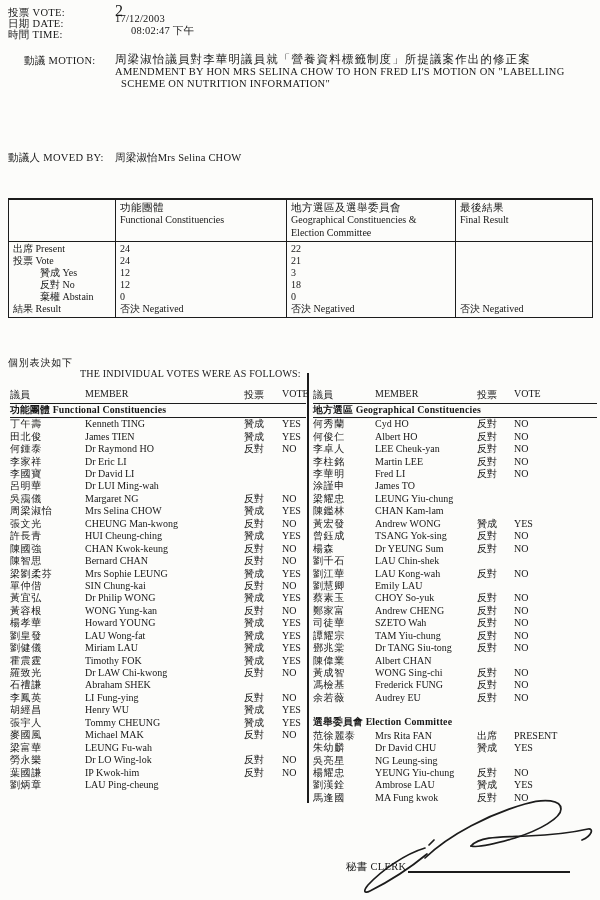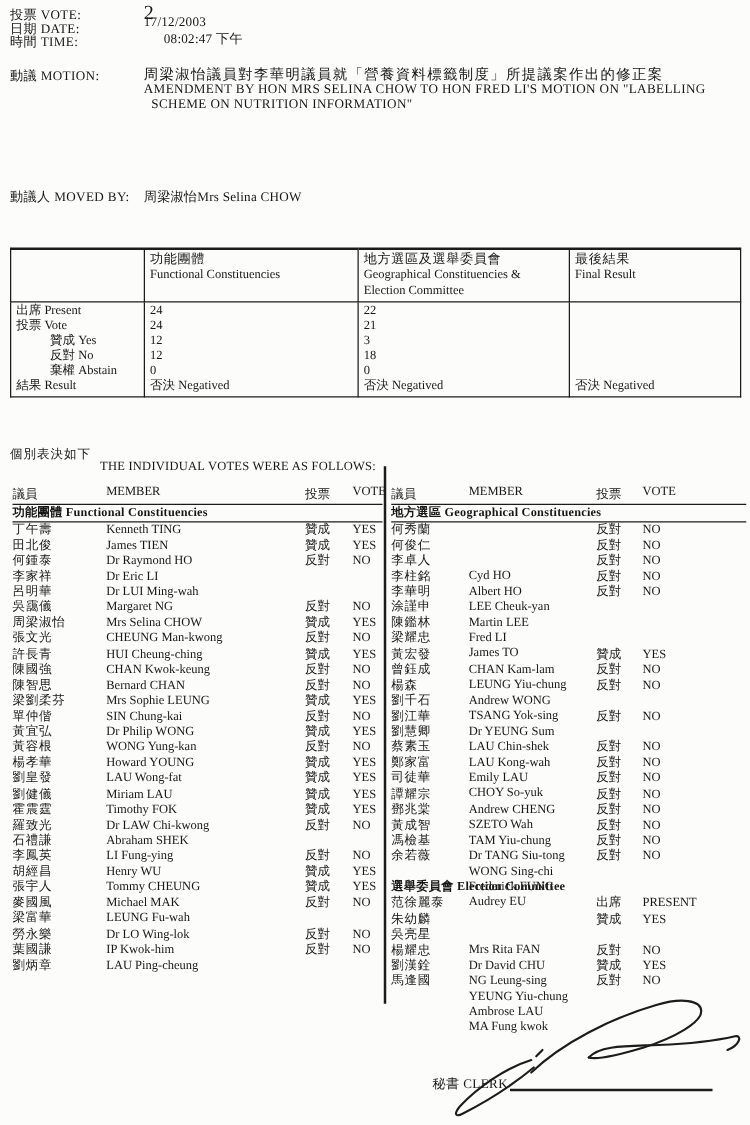--- a/index.html
+++ b/index.html
@@ -44,21 +44,21 @@
   .vhead span{position:absolute;top:0;}
   .sectitle{position:relative;height:13.8px;border-bottom:1.3px solid #1c1c1c;
     font-weight:bold;font-size:9.8px;letter-spacing:.2px;white-space:nowrap;}
   .sectitle.nob{border-bottom:none;}
   .vspacer{height:11.5px;}
 
   .mrow{position:relative;height:12.45px;white-space:nowrap;font-size:10px;}
   .mrow span{position:absolute;top:0;line-height:12.45px;}
   .cc{left:0;letter-spacing:.6px;}
   .vcol-left .ce{left:75px;} .vcol-left .cv{left:234px;} .vcol-left .cw{left:272px;}
-  .vcol-right .ce{left:62px;margin-top:37px;} .vcol-right .cv{left:164px;} .vcol-right .cw{left:201px;}
+  .vcol-right .ce{left:62px;} .vcol-right .cv{left:164px;} .vcol-right .cw{left:201px;}
 
   .vdivider{position:absolute;left:307px;top:373px;width:1.5px;height:430px;background:#1c1c1c;}
 
   
   .clerk-label{font-size:10.5px;letter-spacing:.3px;}
   .clerk-line{position:absolute;left:408px;top:871px;width:162px;height:1.7px;background:#1c1c1c;}
   .sig{position:absolute;left:330px;top:790px;}
 </style>
 </head>
 <body>
@@ -73,21 +73,21 @@
   <div class="abs nw" style="left:8px;top:13px;">
     <span class="fld-label">日期 DATE:</span>
   </div>
   <div class="abs nw fld-value" style="left:115px;top:13px;">17/12/2003</div>
 
   <div class="abs nw" style="left:8px;top:24px;">
     <span class="fld-label">時間 TIME:</span>
   </div>
   <div class="abs nw fld-value" style="left:115px;top:24px;margin-left:16px;">08:02:47 下午</div>
 
-  <div class="abs nw fld-label" style="left:8px;top:54px;">動議 MOTION:</div>
+  <div class="abs nw fld-label" style="left:24px;top:54px;">動議 MOTION:</div>
   <div class="abs nw motion-en" style="left:115px;top:66px;">AMENDMENT BY HON MRS SELINA CHOW TO HON FRED LI'S MOTION ON "LABELLING</div>
   <div class="abs nw motion-zh" style="left:115px;top:52px;">周梁淑怡議員對李華明議員就「營養資料標籤制度」所提議案作出的修正案</div>
   <div class="abs nw motion-en" style="left:121px;top:78px;">SCHEME ON NUTRITION INFORMATION"</div>
 
   <div class="abs nw fld-label" style="left:8px;top:151px;">動議人 MOVED BY:</div>
   <div class="abs nw fld-value" style="left:115px;top:151px;">周梁淑怡Mrs Selina CHOW</div>
 
   <table class="summary">
     <colgroup>
         <col style="width:107px">
@@ -182,20 +182,26 @@
         <span class="cv">反對</span>
         <span class="cw">NO</span>
       </div>
         <div class="mrow">
         <span class="cc">李家祥</span>
         <span class="ce">Dr Eric LI</span>
         <span class="cv"></span>
         <span class="cw"></span>
       </div>
         <div class="mrow">
+        <span class="cc">李國寶</span>
+        <span class="ce">Dr David LI</span>
+        <span class="cv"></span>
+        <span class="cw"></span>
+      </div>
+        <div class="mrow">
         <span class="cc">呂明華</span>
         <span class="ce">Dr LUI Ming-wah</span>
         <span class="cv"></span>
         <span class="cw"></span>
       </div>
         <div class="mrow">
         <span class="cc">吳靄儀</span>
         <span class="ce">Margaret NG</span>
         <span class="cv">反對</span>
         <span class="cw">NO</span>
@@ -381,32 +387,32 @@
         <span class="cv">反對</span>
         <span class="cw">NO</span>
       </div>
         <div class="mrow">
         <span class="cc">涂謹申</span>
         <span class="ce">James TO</span>
         <span class="cv"></span>
         <span class="cw"></span>
       </div>
         <div class="mrow">
+        <span class="cc">梁耀忠</span>
+        <span class="ce">LEUNG Yiu-chung</span>
+        <span class="cv"></span>
+        <span class="cw"></span>
+      </div>
+        <div class="mrow">
         <span class="cc">陳鑑林</span>
         <span class="ce">CHAN Kam-lam</span>
         <span class="cv"></span>
         <span class="cw"></span>
       </div>
         <div class="mrow">
-        <span class="cc">梁耀忠</span>
-        <span class="ce">LEUNG Yiu-chung</span>
-        <span class="cv"></span>
-        <span class="cw"></span>
-      </div>
-        <div class="mrow">
         <span class="cc">黃宏發</span>
         <span class="ce">Andrew WONG</span>
         <span class="cv">贊成</span>
         <span class="cw">YES</span>
       </div>
         <div class="mrow">
         <span class="cc">曾鈺成</span>
         <span class="ce">TSANG Yok-sing</span>
         <span class="cv">反對</span>
         <span class="cw">NO</span>
@@ -457,20 +463,26 @@
         <span class="cc">譚耀宗</span>
         <span class="ce">TAM Yiu-chung</span>
         <span class="cv">反對</span>
         <span class="cw">NO</span>
       </div>
         <div class="mrow">
         <span class="cc">鄧兆棠</span>
         <span class="ce">Dr TANG Siu-tong</span>
         <span class="cv">反對</span>
         <span class="cw">NO</span>
+      </div>
+        <div class="mrow">
+        <span class="cc">陳偉業</span>
+        <span class="ce">Albert CHAN</span>
+        <span class="cv"></span>
+        <span class="cw"></span>
       </div>
         <div class="mrow">
         <span class="cc">黃成智</span>
         <span class="ce">WONG Sing-chi</span>
         <span class="cv">反對</span>
         <span class="cw">NO</span>
       </div>
         <div class="mrow">
         <span class="cc">馮檢基</span>
         <span class="ce">Frederick FUNG</span>

